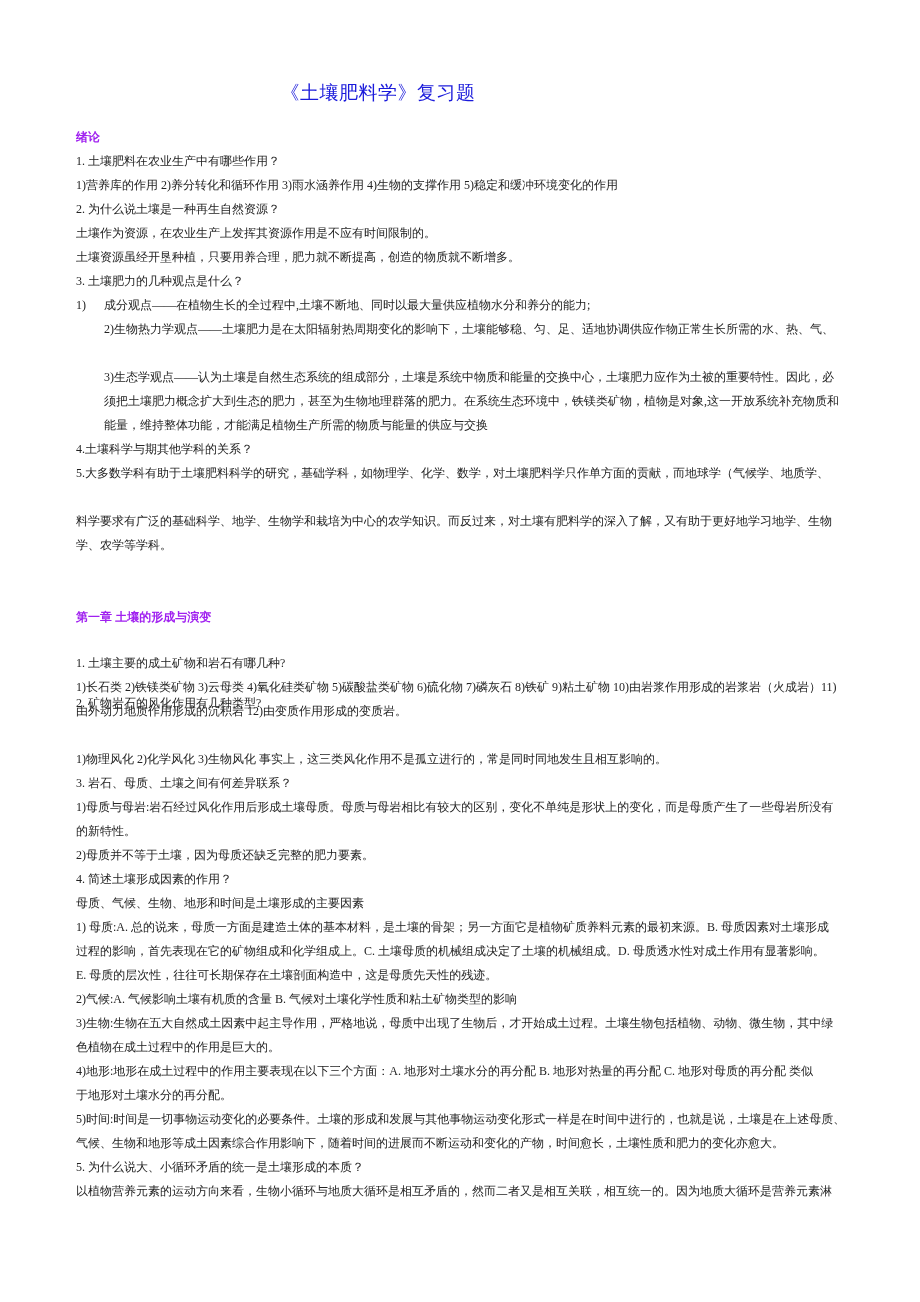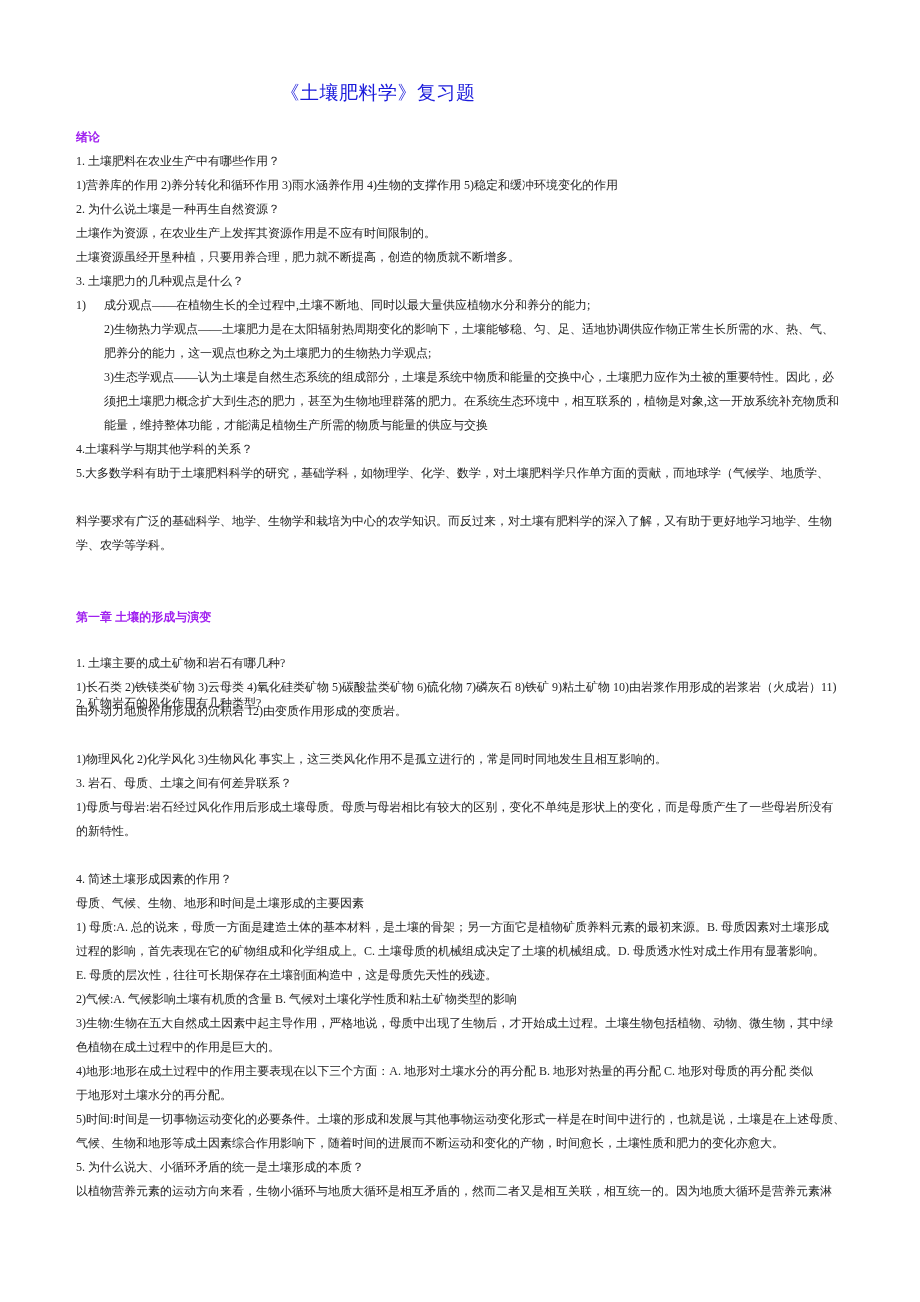--- a/index.html
+++ b/index.html
@@ -24,39 +24,39 @@
   <div class="heading" style="top:129px">绪论</div>
 
   <div class="line" style="top:153px">1.  土壤肥料在农业生产中有哪些作用？</div>
   <div class="line" style="top:177px">1)营养库的作用  2)养分转化和循环作用  3)雨水涵养作用  4)生物的支撑作用  5)稳定和缓冲环境变化的作用</div>
   <div class="line" style="top:201px">2.  为什么说土壤是一种再生自然资源？</div>
   <div class="line" style="top:225px">土壤作为资源，在农业生产上发挥其资源作用是不应有时间限制的。</div>
   <div class="line" style="top:249px">土壤资源虽经开垦种植，只要用养合理，肥力就不断提高，创造的物质就不断增多。</div>
   <div class="line" style="top:273px">3.  土壤肥力的几种观点是什么？</div>
   <div class="line" style="top:297px; white-space:pre">1)      成分观点——在植物生长的全过程中,土壤不断地、同时以最大量供应植物水分和养分的能力;</div>
   <div class="line indent" style="top:321px">2)生物热力学观点——土壤肥力是在太阳辐射热周期变化的影响下，土壤能够稳、匀、足、适地协调供应作物正常生长所需的水、热、气、</div>
-  <div class="line indent" style="top:345px">肥养分的能力，这一观点也称之为土壤肥力的生物热力学观点;</div>
   <div class="line indent" style="top:369px">3)生态学观点——认为土壤是自然生态系统的组成部分，土壤是系统中物质和能量的交换中心，土壤肥力应作为土被的重要特性。因此，必</div>
-  <div class="line indent" style="top:393px">须把土壤肥力概念扩大到生态的肥力，甚至为生物地理群落的肥力。在系统生态环境中，相互联系的，植物是对象,这一开放系统补充物质和</div>
+  <div class="line indent" style="top:393px">须把土壤肥力概念扩大到生态的肥力，甚至为生物地理群落的肥力。在系统生态环境中，铁镁类矿物，植物是对象,这一开放系统补充物质和</div>
   <div class="line indent" style="top:417px">能量，维持整体功能，才能满足植物生产所需的物质与能量的供应与交换</div>
   <div class="line" style="top:441px">4.土壤科学与期其他学科的关系？</div>
   <div class="line" style="top:465px">5.大多数学科有助于土壤肥料科学的研究，基础学科，如物理学、化学、数学，对土壤肥料学只作单方面的贡献，而地球学（气候学、地质学、</div>
   <div class="line" style="top:513px">料学要求有广泛的基础科学、地学、生物学和栽培为中心的农学知识。而反过来，对土壤有肥料学的深入了解，又有助于更好地学习地学、生物</div>
   <div class="line" style="top:537px">学、农学等学科。</div>
 
   <div class="heading" style="top:609px">第一章  土壤的形成与演变</div>
 
   <div class="line" style="top:655px">1.  土壤主要的成土矿物和岩石有哪几种?</div>
   <div class="line" style="top:679px">1)长石类 2)铁镁类矿物 3)云母类 4)氧化硅类矿物 5)碳酸盐类矿物 6)硫化物 7)磷灰石 8)铁矿 9)粘土矿物 10)由岩浆作用形成的岩浆岩（火成岩）11)</div>
   <div class="line" style="top:703px">由外动力地质作用形成的沉积岩 12)由变质作用形成的变质岩。</div>
   <div class="line" style="top:695px">2.  矿物岩石的风化作用有几种类型?</div>
   <div class="line" style="top:751px">1)物理风化  2)化学风化  3)生物风化  事实上，这三类风化作用不是孤立进行的，常是同时同地发生且相互影响的。</div>
   <div class="line" style="top:775px">3.  岩石、母质、土壤之间有何差异联系？</div>
   <div class="line" style="top:799px">1)母质与母岩:岩石经过风化作用后形成土壤母质。母质与母岩相比有较大的区别，变化不单纯是形状上的变化，而是母质产生了一些母岩所没有</div>
   <div class="line" style="top:823px">的新特性。</div>
+  <div class="line" style="top:847px">2)母质并不等于土壤，因为母质还缺乏完整的肥力要素。</div>
   <div class="line" style="top:871px">4.  简述土壤形成因素的作用？</div>
   <div class="line" style="top:895px">母质、气候、生物、地形和时间是土壤形成的主要因素</div>
   <div class="line" style="top:919px">1)  母质:A. 总的说来，母质一方面是建造土体的基本材料，是土壤的骨架；另一方面它是植物矿质养料元素的最初来源。B. 母质因素对土壤形成</div>
   <div class="line" style="top:943px">过程的影响，首先表现在它的矿物组成和化学组成上。C. 土壤母质的机械组成决定了土壤的机械组成。D. 母质透水性对成土作用有显著影响。</div>
   <div class="line" style="top:967px">E. 母质的层次性，往往可长期保存在土壤剖面构造中，这是母质先天性的残迹。</div>
   <div class="line" style="top:991px">2)气候:A. 气候影响土壤有机质的含量 B. 气候对土壤化学性质和粘土矿物类型的影响</div>
   <div class="line" style="top:1015px">3)生物:生物在五大自然成土因素中起主导作用，严格地说，母质中出现了生物后，才开始成土过程。土壤生物包括植物、动物、微生物，其中绿</div>
   <div class="line" style="top:1039px">色植物在成土过程中的作用是巨大的。</div>
   <div class="line" style="top:1063px">4)地形:地形在成土过程中的作用主要表现在以下三个方面：A. 地形对土壤水分的再分配  B. 地形对热量的再分配  C. 地形对母质的再分配  类似</div>
   <div class="line" style="top:1087px">于地形对土壤水分的再分配。</div>

